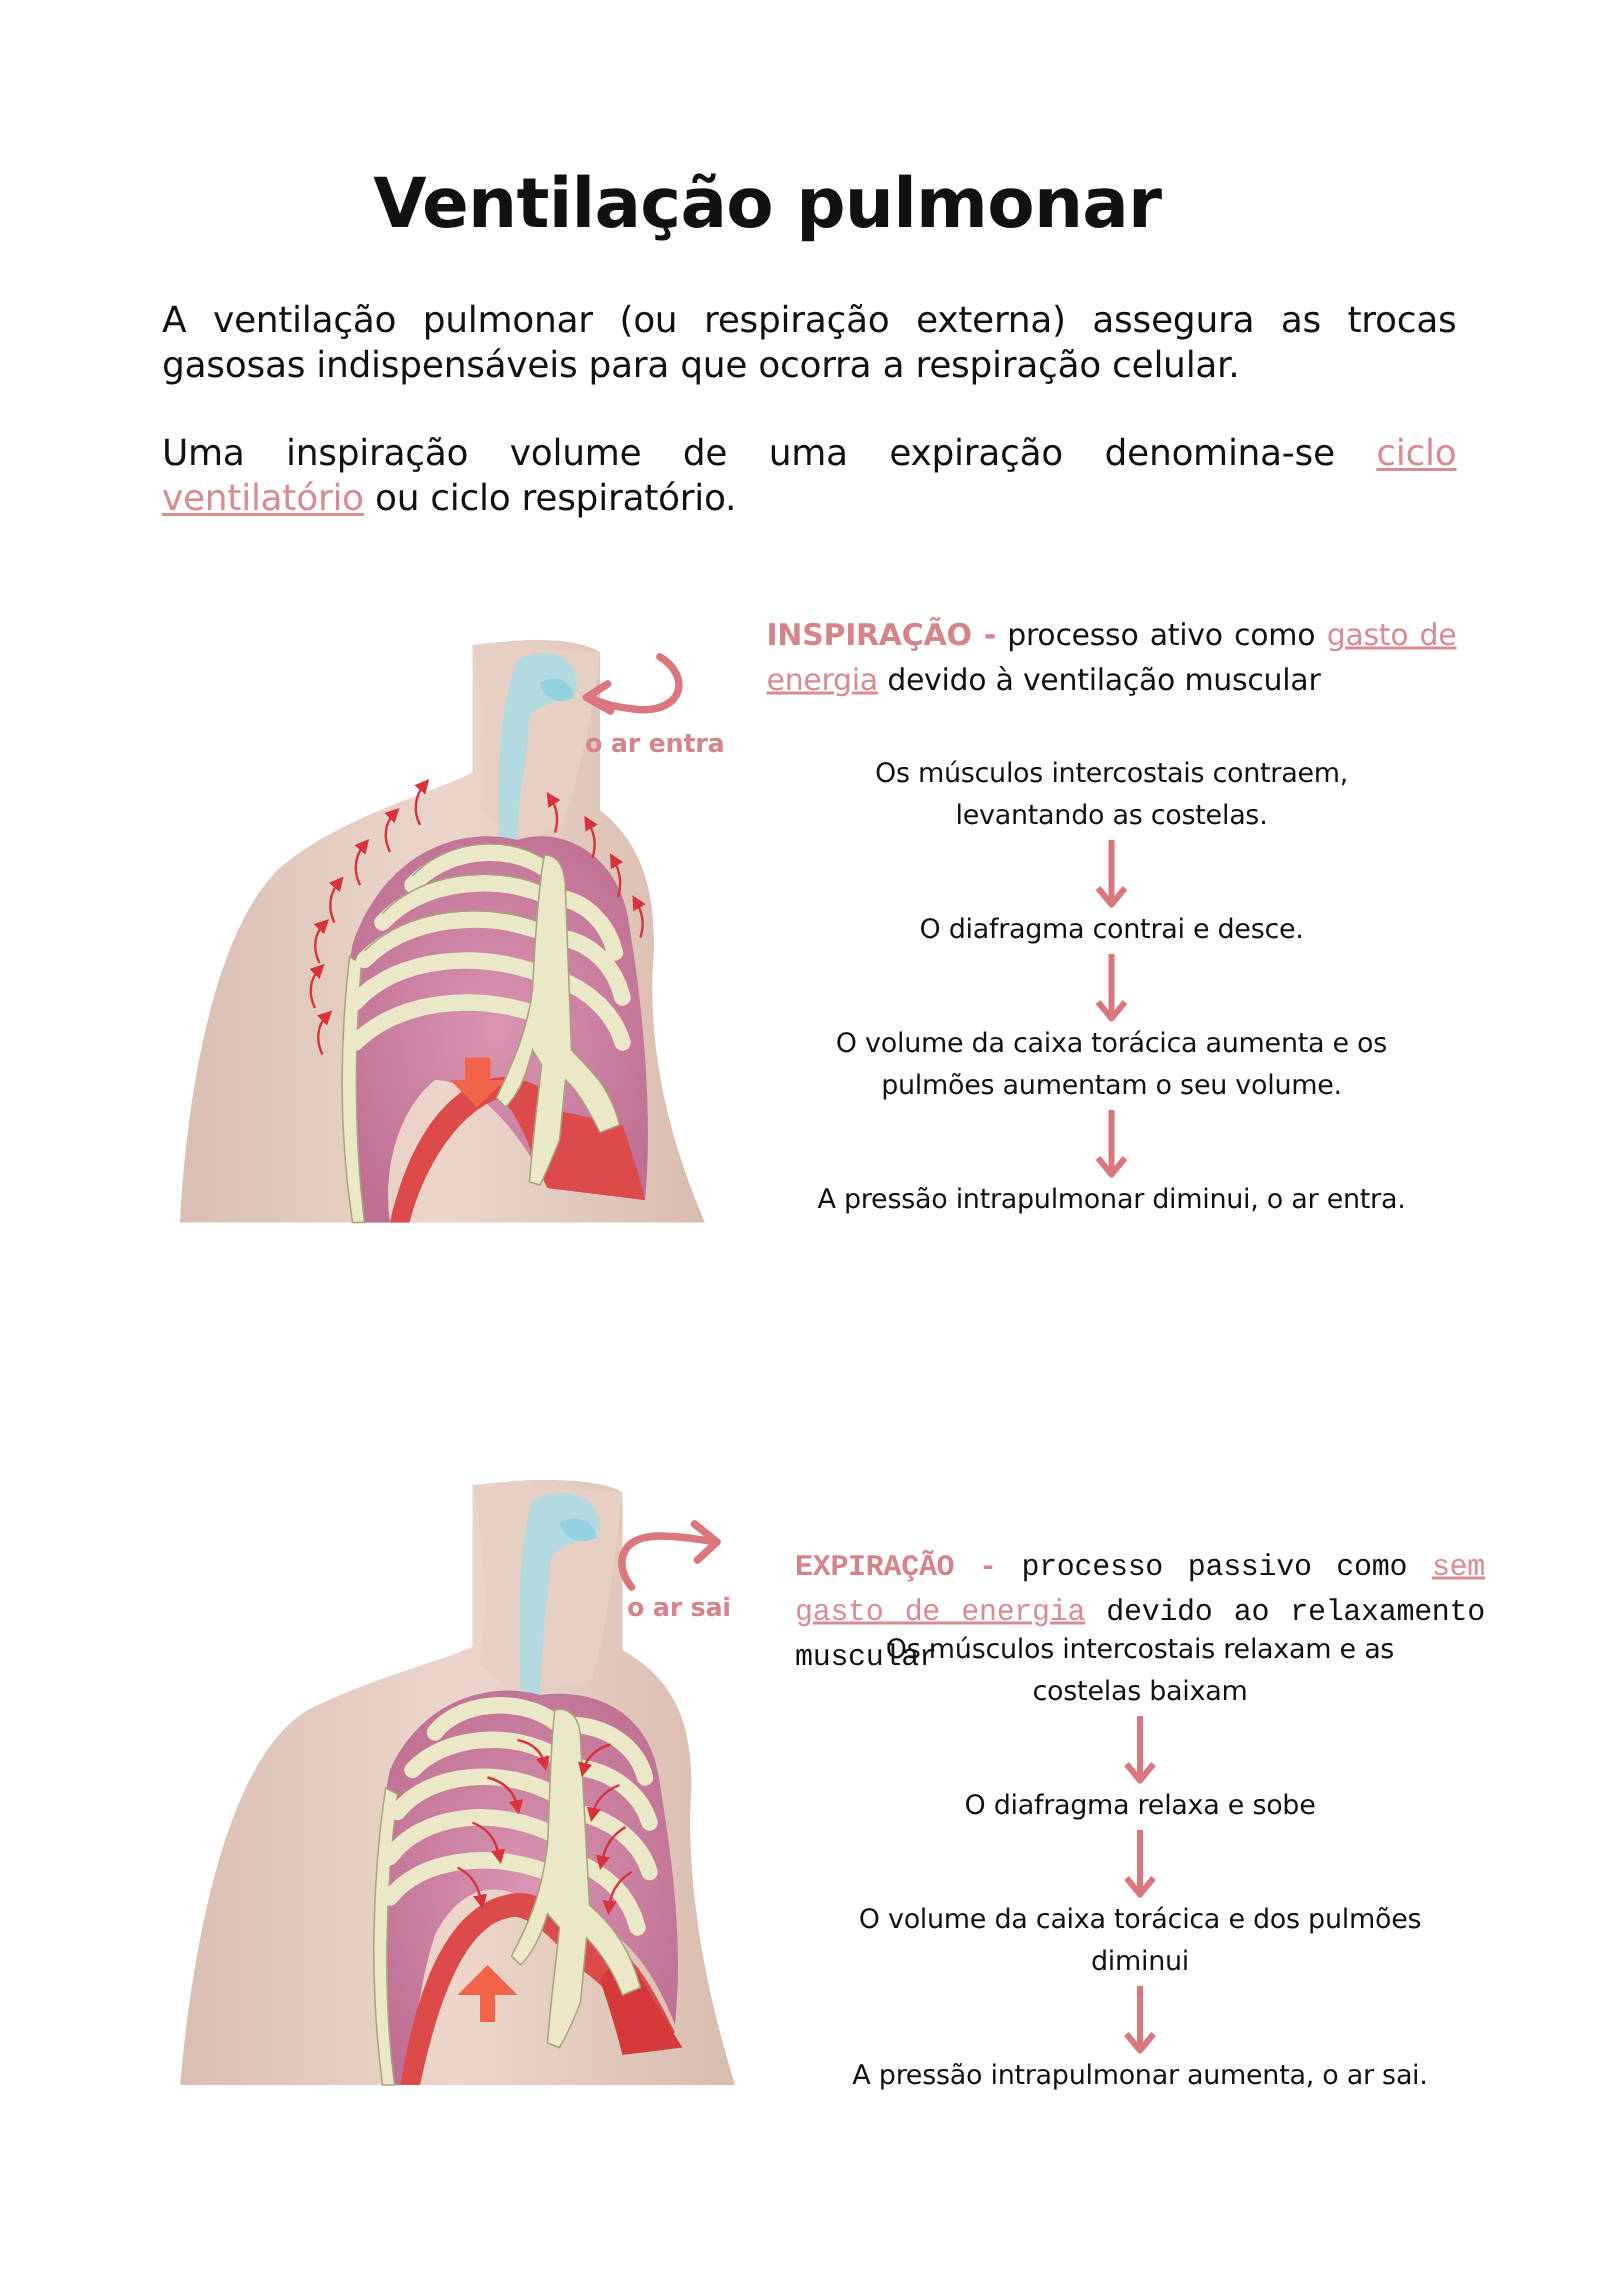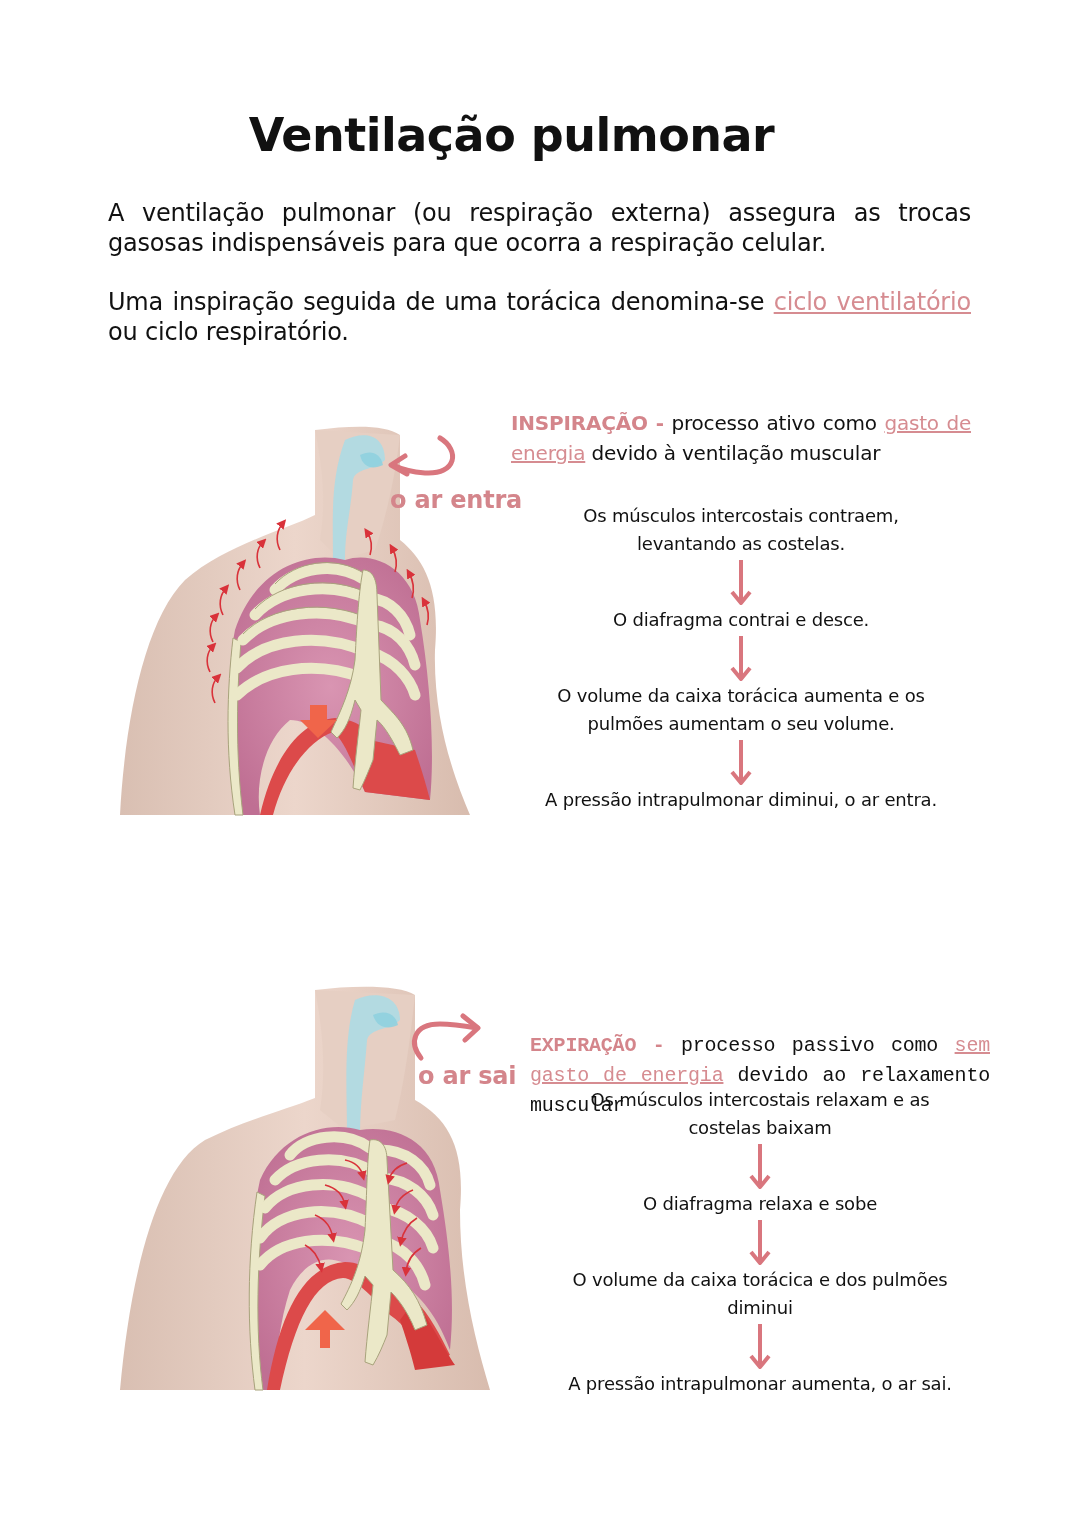--- a/index.html
+++ b/index.html
@@ -21,31 +21,31 @@
     position: absolute; font-size: 20px; line-height: 30px; text-align: justify;
     text-align-last: left; margin: 0; letter-spacing: -0.2px;
   }
   .flow {
     position: absolute; text-align: center; font-size: 18px; line-height: 28px; letter-spacing: -0.2px;
   }
   .flow-step { margin: 0; }
   .flow-arrow { display: block; margin: 0 auto; }
   .illus { position: absolute; }
   .air-label {
-    position: absolute; color: #d4858b; font-weight: bold; font-size: 24px; letter-spacing: -0.2px;
+    position: absolute; color: #d4858b; font-weight: bold; font-size: 17px; letter-spacing: -0.2px;
   }
 </style>
 </head>
 <body>
 
 <h1 class="title">Ventilação pulmonar</h1>
 
 <p class="para" style="top:198px;">A ventilação pulmonar (ou respiração externa) assegura as trocas gasosas indispensáveis para que ocorra a respiração celular.</p>
 
-<p class="para" style="top:287px;"><span>Uma inspiração seguida de uma torácica denomina-se </span><span class="link">ciclo ventilatório</span><span> ou ciclo respiratório.</span></p>
+<p class="para" style="top:287px;"><span>Uma inspiração volume de uma expiração denomina-se </span><span class="link">ciclo ventilatório</span><span> ou ciclo respiratório.</span></p>
 
 <div class="illus" style="left:115px; top:420px; width:400px; height:405px;">
   <svg width="400" height="405" viewBox="0 0 400 405">
     <defs>
       <linearGradient id="skin1" x1="0" y1="0" x2="1" y2="0">
         <stop offset="0" stop-color="#d9bfb2"></stop>
         <stop offset="0.5" stop-color="#ecd6cb"></stop>
         <stop offset="1" stop-color="#d8bcae"></stop>
       </linearGradient>
       <radialGradient id="lung1" cx="0.5" cy="0.5" r="0.6">

